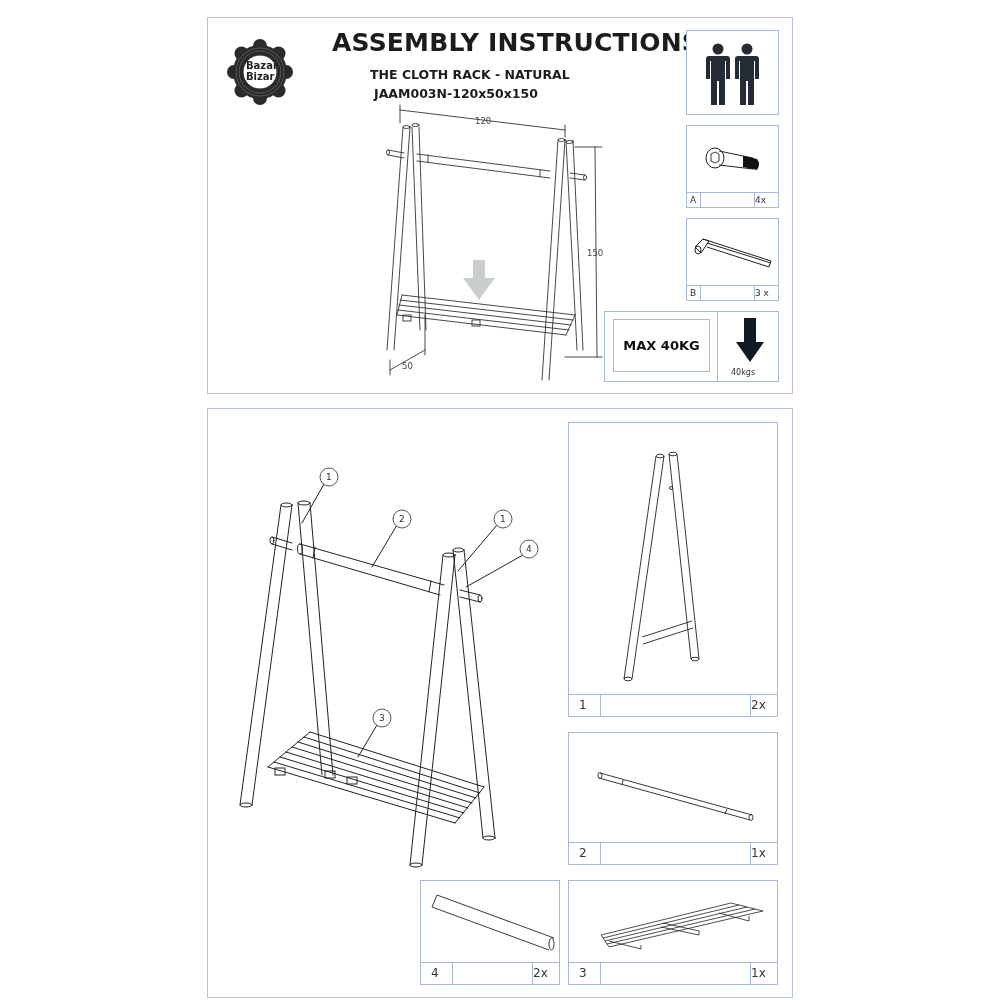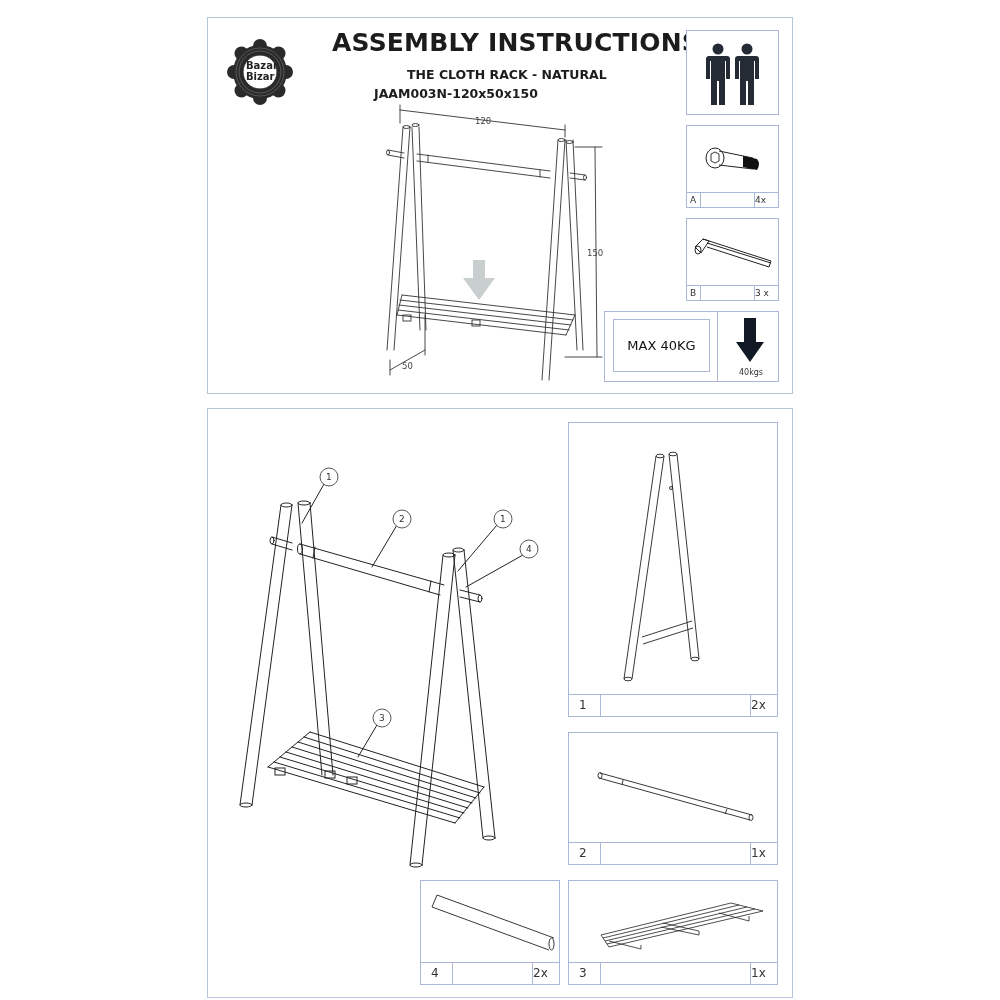--- a/index.html
+++ b/index.html
@@ -14,21 +14,21 @@
   .legend-row .id { width: 14px; border-right: 1.2px solid #a9b8d6; padding-left: 3px; line-height: 14px; }
   .legend-row .mid { flex: 1; }
   .legend-row .qty { width: 24px; border-left: 1.2px solid #a9b8d6; line-height: 14px; }
   .part-row { position: absolute; left: 0; right: 0; bottom: 0; height: 22px; border-top: 1.2px solid #a9b8d6; display: flex; font-size: 12px; color: #333; }
   .part-row .id { width: 32px; border-right: 1.2px solid #a9b8d6; padding-left: 10px; line-height: 21px; }
   .part-row .mid { flex: 1; }
   .part-row .qty { width: 27px; border-left: 1.2px solid #a9b8d6; text-align: left; line-height: 21px; }
   svg { position: absolute; overflow: visible; }
   .dim { font-size: 8.5px; fill: #444; font-family: "DejaVu Sans", sans-serif; }
   .callout-text { font-size: 9px; fill: #333; font-family: "DejaVu Sans", sans-serif; }
-  .max-box { position: absolute; border: 1.3px solid #a9b8d6; font-size: 13px; font-weight: normal; display: flex; align-items: center; justify-content: center; color: #111; }
+  .max-box { position: absolute; border: 1.3px solid #a9b8d6; font-size: 13px; font-weight: bold; display: flex; align-items: center; justify-content: center; color: #111; }
 </style>
 </head>
 <body>
 
 <div class="panel" style="left:207px; top:17px; width:586px; height:377px;"></div>
 
 <svg style="left:226px; top:38px;" width="68" height="68" viewBox="0 0 68 68">
   <g fill="#2a2a2a">
     <circle cx="34" cy="34" r="27"></circle>
     <circle cx="34" cy="8" r="7"></circle>
@@ -43,21 +43,21 @@
   <g fill="none" stroke="#777" stroke-width="0.6">
     <circle cx="34" cy="34" r="24"></circle>
       <circle cx="34" cy="34" r="21"></circle>
   </g>
   <circle cx="34" cy="34" r="17" fill="#fff" stroke="#2a2a2a" stroke-width="1"></circle>
 </svg>
 <div class="abs" style="left:246px; top:60px; font-size:10px; font-weight:bold; color:#222; width:30px; text-align:left;">Bazar</div>
 <div class="abs" style="left:246px; top:71px; font-size:10px; font-weight:bold; color:#222; width:30px; text-align:left;">Bizar</div>
 
 <div class="title">ASSEMBLY INSTRUCTIONS</div>
-<div class="subtitle" style="left:370px; top:67px;margin-left:37px;">THE CLOTH RACK - NATURAL</div>
+<div class="subtitle" style="left:370px; top:67px;">THE CLOTH RACK - NATURAL</div>
 <div class="subtitle" style="left:374px; top:86px;">JAAM003N-120x50x150</div>
 
 <svg style="left:370px; top:105px;" width="240" height="285" viewBox="0 0 240 285">
   <g fill="none" stroke="#333" stroke-width="0.9" stroke-linecap="round">
 
     <line x1="30" y1="5" x2="195" y2="25"></line>
     <line x1="30" y1="0" x2="30" y2="18"></line>
     <line x1="195" y1="20" x2="195" y2="32"></line>
 
     <line x1="225" y1="42" x2="227" y2="252"></line>
@@ -152,21 +152,21 @@
     <span class="qty">3 x</span>
   </div>
 </div>
 
 <div class="box" style="left:604px; top:311px; width:175px; height:71px;"></div>
 <div class="max-box" style="left:613px; top:319px; width:97px; height:53px;">MAX 40KG</div>
 <div class="abs" style="left:717px; top:312px; width:1.3px; height:69px; background:#a9b8d6;"></div>
 <svg style="left:736px; top:318px;" width="28" height="46" viewBox="0 0 28 46">
   <path d="M8 0 h12 v24 h8 l-14 20 l-14 -20 h8 z" fill="#111a24"></path>
 </svg>
-<div class="abs" style="left:731px; top:368px; width:40px; text-align:center; font-size:8px; color:#333;">40kgs</div>
+<div class="abs" style="left:731px; top:368px; width:40px; font-size:8px; color:#333;">40kgs</div>
 
 <div class="panel" style="left:207px; top:408px; width:586px; height:590px;"></div>
 
 <svg style="left:230px; top:455px;" width="320" height="420" viewBox="0 0 320 420">
   <g fill="none" stroke="#222" stroke-width="1" stroke-linecap="round">
 
     <line x1="51" y1="50" x2="10" y2="350"></line>
     <line x1="62" y1="50" x2="22" y2="350"></line>
     <ellipse cx="56.5" cy="50" rx="5.5" ry="2"></ellipse>
     <ellipse cx="16" cy="350" rx="6" ry="2"></ellipse>

